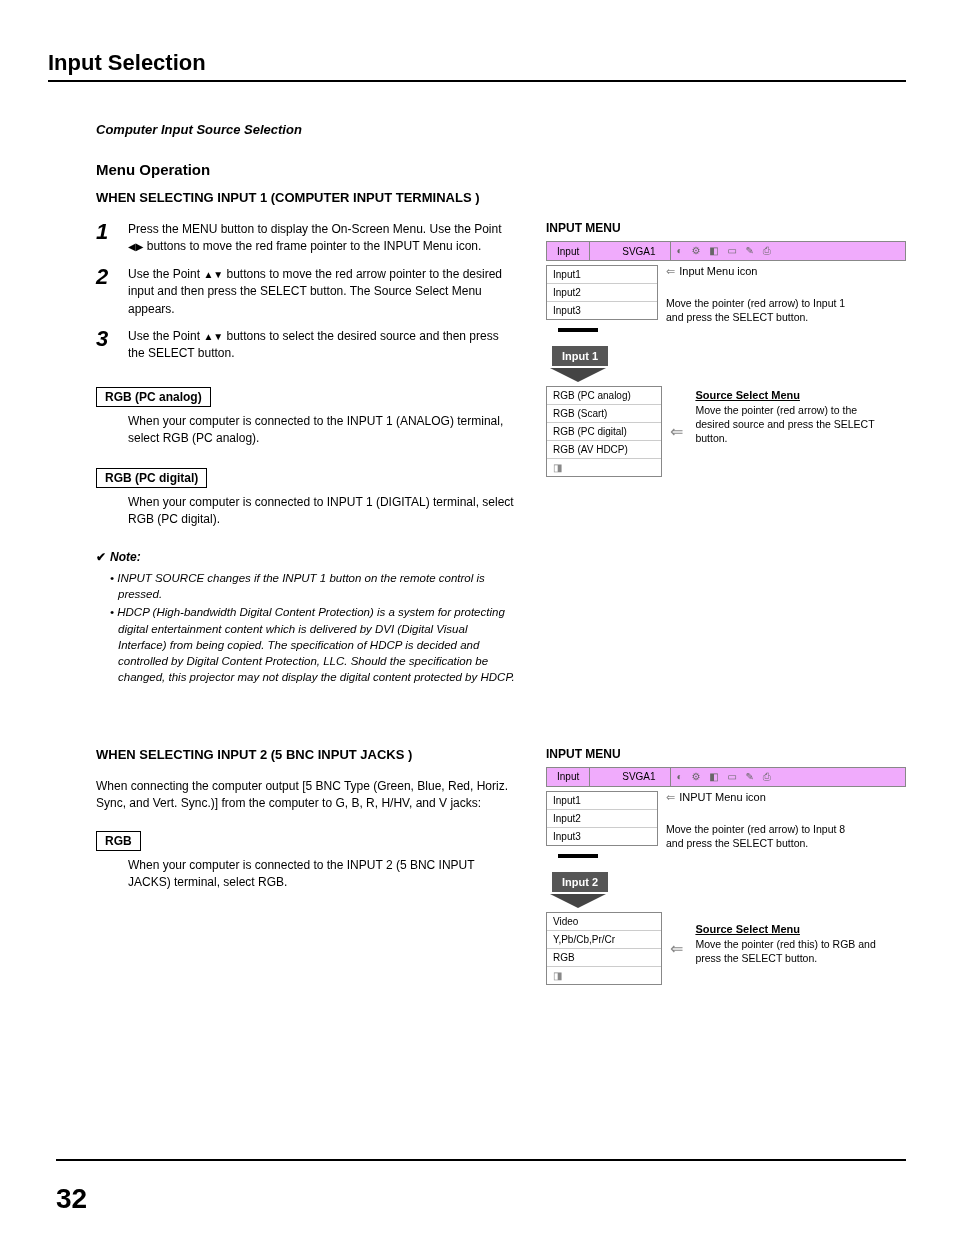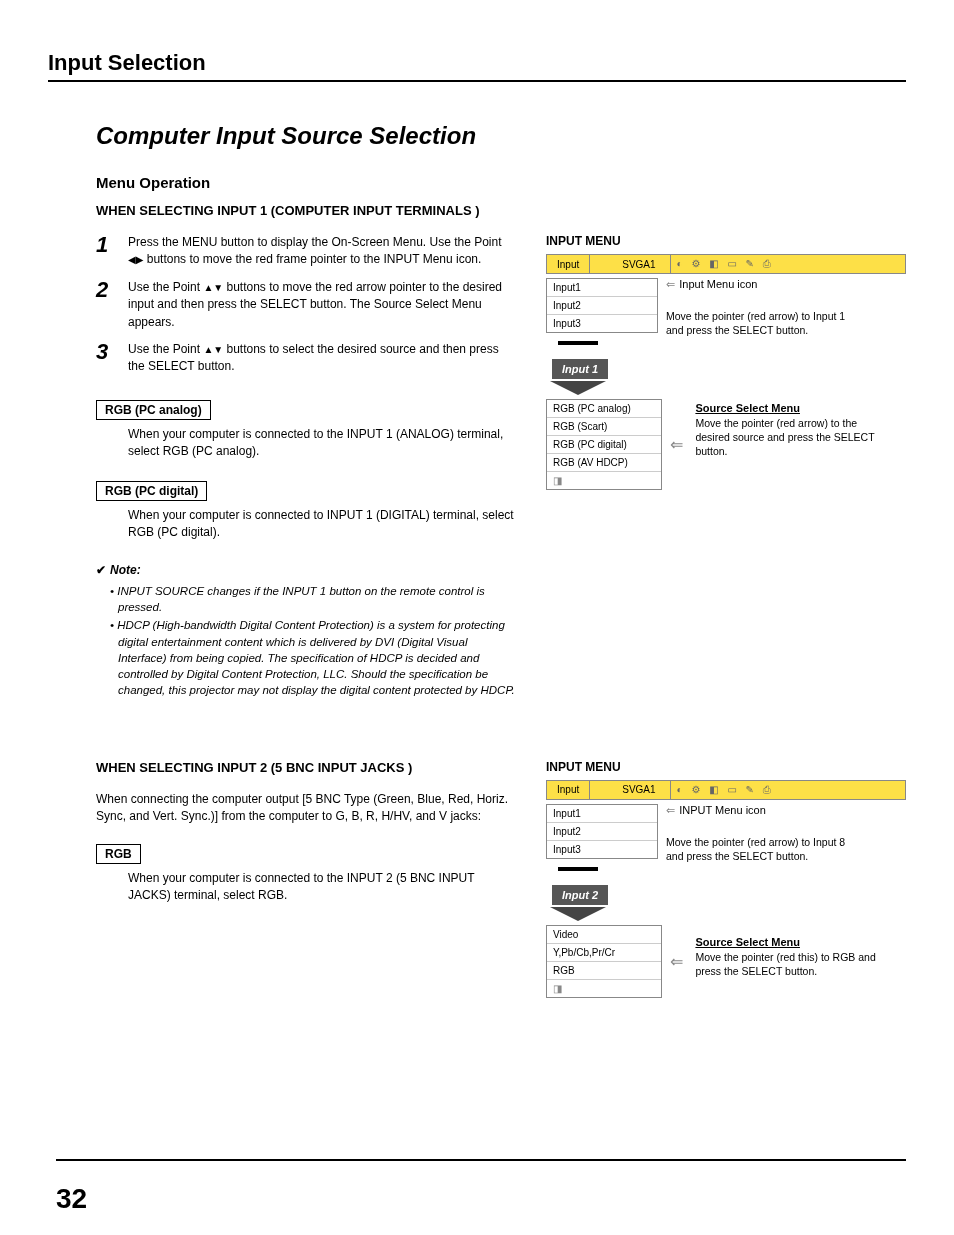--- a/index.html
+++ b/index.html
@@ -16,21 +16,21 @@
     font-size: 22px;
     font-weight: bold;
     border-bottom: 2px solid #000;
     padding-bottom: 4px;
     margin-bottom: 40px;
   }
   .content {
     padding-left: 48px;
   }
   .section-title {
-    font-size: 24px;
+    font-size: 13px;
     font-weight: bold;
     font-style: italic;
     margin-bottom: 24px;
   }
   .sub-title {
     font-size: 15px;
     font-weight: bold;
     margin-bottom: 12px;
   }
   .when-title {
@@ -104,21 +104,21 @@
     font-size: 12px;
     font-weight: bold;
     margin-bottom: 6px;
   }
   .menu-bar {
     display: flex;
     align-items: center;
     border: 1px solid #888;
     height: 20px;
     font-size: 10px;
-    background: #fde047;
+    background: #f0abfc;
   }
   .menu-bar .cell {
     border-right: 1px solid #888;
     padding: 0 10px;
     display: flex;
     align-items: center;
     height: 100%;
   }
   .menu-bar .gap { flex: 0 0 18px; border-right: 1px solid #888; }
   .menu-bar .svga { padding: 0 14px; }
@@ -148,21 +148,20 @@
     margin-bottom: 2px;
   }
   .input-chip {
     display: inline-block;
     background: #565656;
     color: #fff;
     font-size: 11px;
     font-weight: bold;
     padding: 4px 10px;
     margin: 14px 0 2px 6px;
-    font-style: italic;
   }
   .down-shape {
     width: 0; height: 0;
     border-left: 28px solid transparent;
     border-right: 28px solid transparent;
     border-top: 14px solid #444;
     margin-left: 4px;
     margin-bottom: 4px;
   }
   .down-bar { height:4px; width:40px; background:#000; margin-left:12px; margin-top:4px;}

